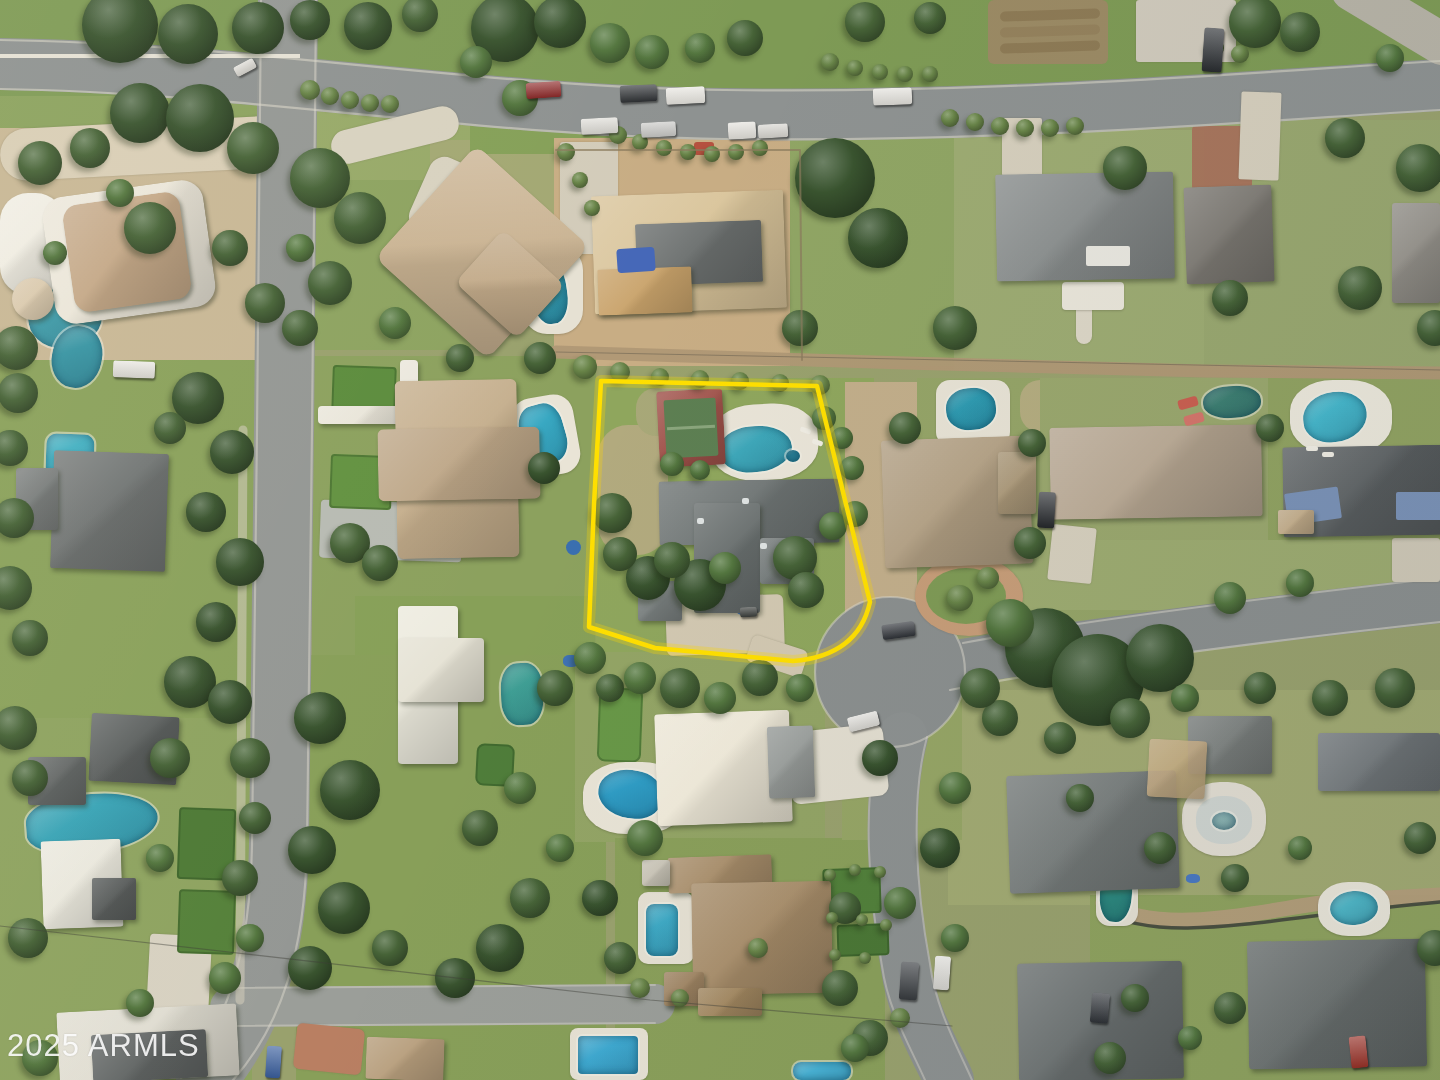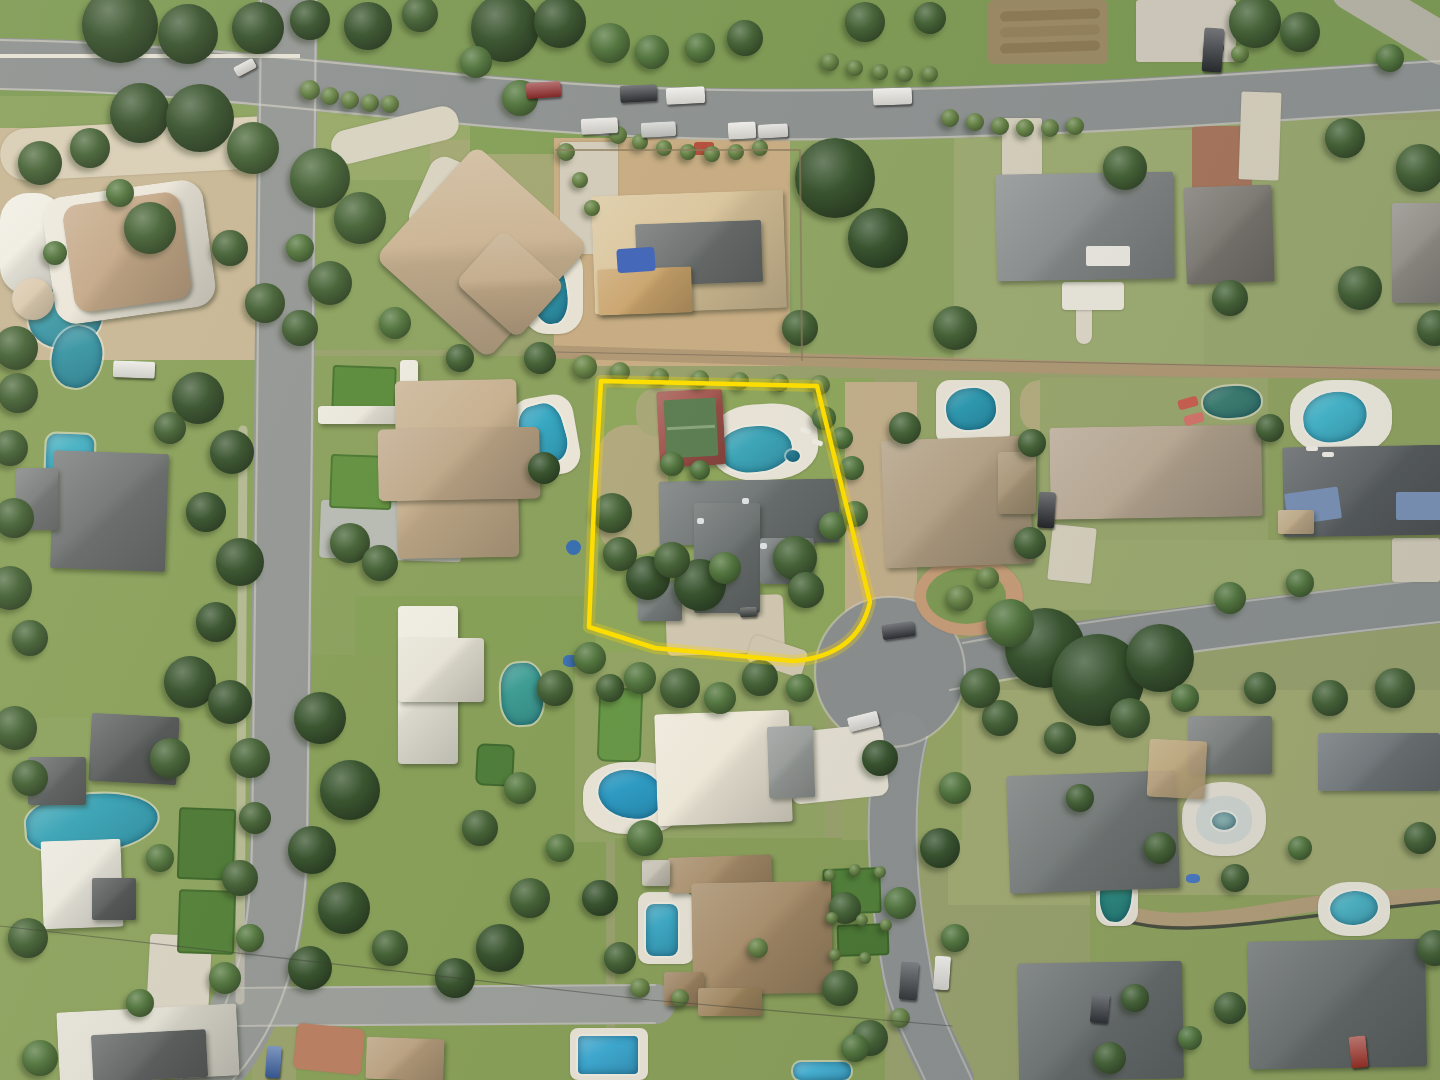--- a/index.html
+++ b/index.html
@@ -437,13 +437,14 @@
       <div class="el car" style="left: 740px; top: 607px; width: 17px; height: 10px; background-color: rgb(60, 63, 60); transform: rotate(-3deg);"></div>
     </div>
   <svg class="layer" id="overlay-layer" viewBox="0 0 1440 1080">
       <path d="M 0,926 L 650,1000 L 952,1026" fill="none" stroke="#3f3f38" stroke-width="1.2" stroke-linecap="round" stroke-linejoin="round" opacity="0.45"></path>
       <path d="M 556,352 L 1440,370" fill="none" stroke="#3f3f38" stroke-width="1" stroke-linecap="round" stroke-linejoin="round" opacity="0.35"></path>
       <path d="M 556,150 L 800,150 L 802,360" fill="none" stroke="#8a7a5c" stroke-width="2" stroke-linecap="round" stroke-linejoin="round" opacity="0.7"></path>
       <path d="M 601,381 L 817,386 L 870,602 Q 858,656 793,661 L 655,648 L 589,627 L 594,504 Z" fill="none" stroke="rgba(255,215,0,0.30)" stroke-width="12" stroke-linecap="round" stroke-linejoin="round"></path>
       <path d="M 601,381 L 817,386 L 870,602 Q 858,656 793,661 L 655,648 L 589,627 L 594,504 Z" fill="none" stroke="#ffdf00" stroke-width="4.5" stroke-linecap="round" stroke-linejoin="round"></path>
     </svg>
   <div class="tint"></div>
+  <div class="watermark">2025 ARMLS</div>
 </div>
 
 </body></html>

